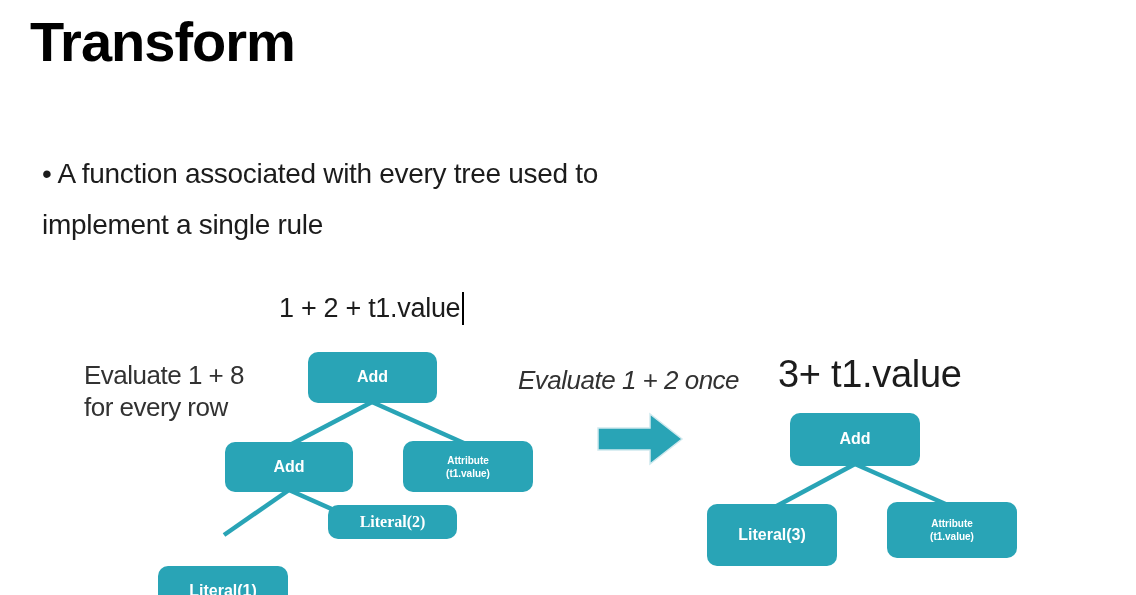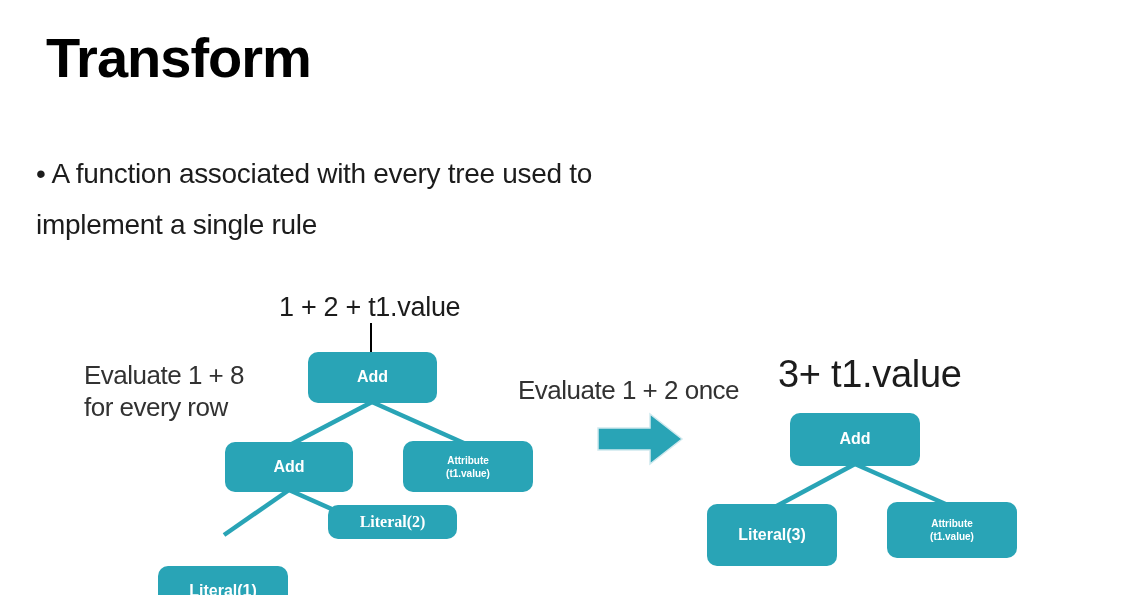--- a/index.html
+++ b/index.html
@@ -11,42 +11,42 @@
   .slide{
     position:relative;
     width:1136px;height:595px;
     background:#ffffff;
     overflow:hidden;
     font-family:"Liberation Sans", sans-serif;
   }
   .title{
     position:absolute;left:30px;top:8px;
     font-size:56px;font-weight:700;color:#000000;
-    letter-spacing:-1px;line-height:1.2;margin:16px;
+    letter-spacing:-1px;line-height:1.2;margin:0;
   }
   .bullets{
-    position:absolute;left:36px;top:148px;width:760px;
+    position:absolute;left:42px;top:148px;width:760px;
     font-size:28px;color:var(--text-dark);line-height:51px;
     letter-spacing:-0.3px;
   }
   .expression{
     position:absolute;left:279px;top:292px;
     font-size:27px;color:var(--text-dark);letter-spacing:-0.3px;
-    display:flex;align-items:center;flex-direction:column;
+    display:flex;align-items:center;
   }
   .caret{
     display:inline-block;width:2px;height:33px;
     background:#000;margin-left:2px;
   }
   .label{
     position:absolute;color:var(--label-gray);
     font-size:26px;line-height:32px;letter-spacing:-0.5px;
   }
   .label-left{left:84px;top:359px;}
-  .label-middle{left:518px;top:374px;white-space:nowrap;}
+  .label-middle{left:518px;top:364px;white-space:nowrap;font-style:italic;}
   .result-expr{
     position:absolute;left:778px;top:353px;
     font-size:38px;color:var(--text-dark);letter-spacing:-0.3px;
     white-space:nowrap;
   }
   .overlay{
     position:absolute;left:0;top:0;width:1136px;height:595px;
     pointer-events:none;z-index:1;
   }
   .connector{stroke:var(--teal);stroke-width:4.5;fill:none;}

